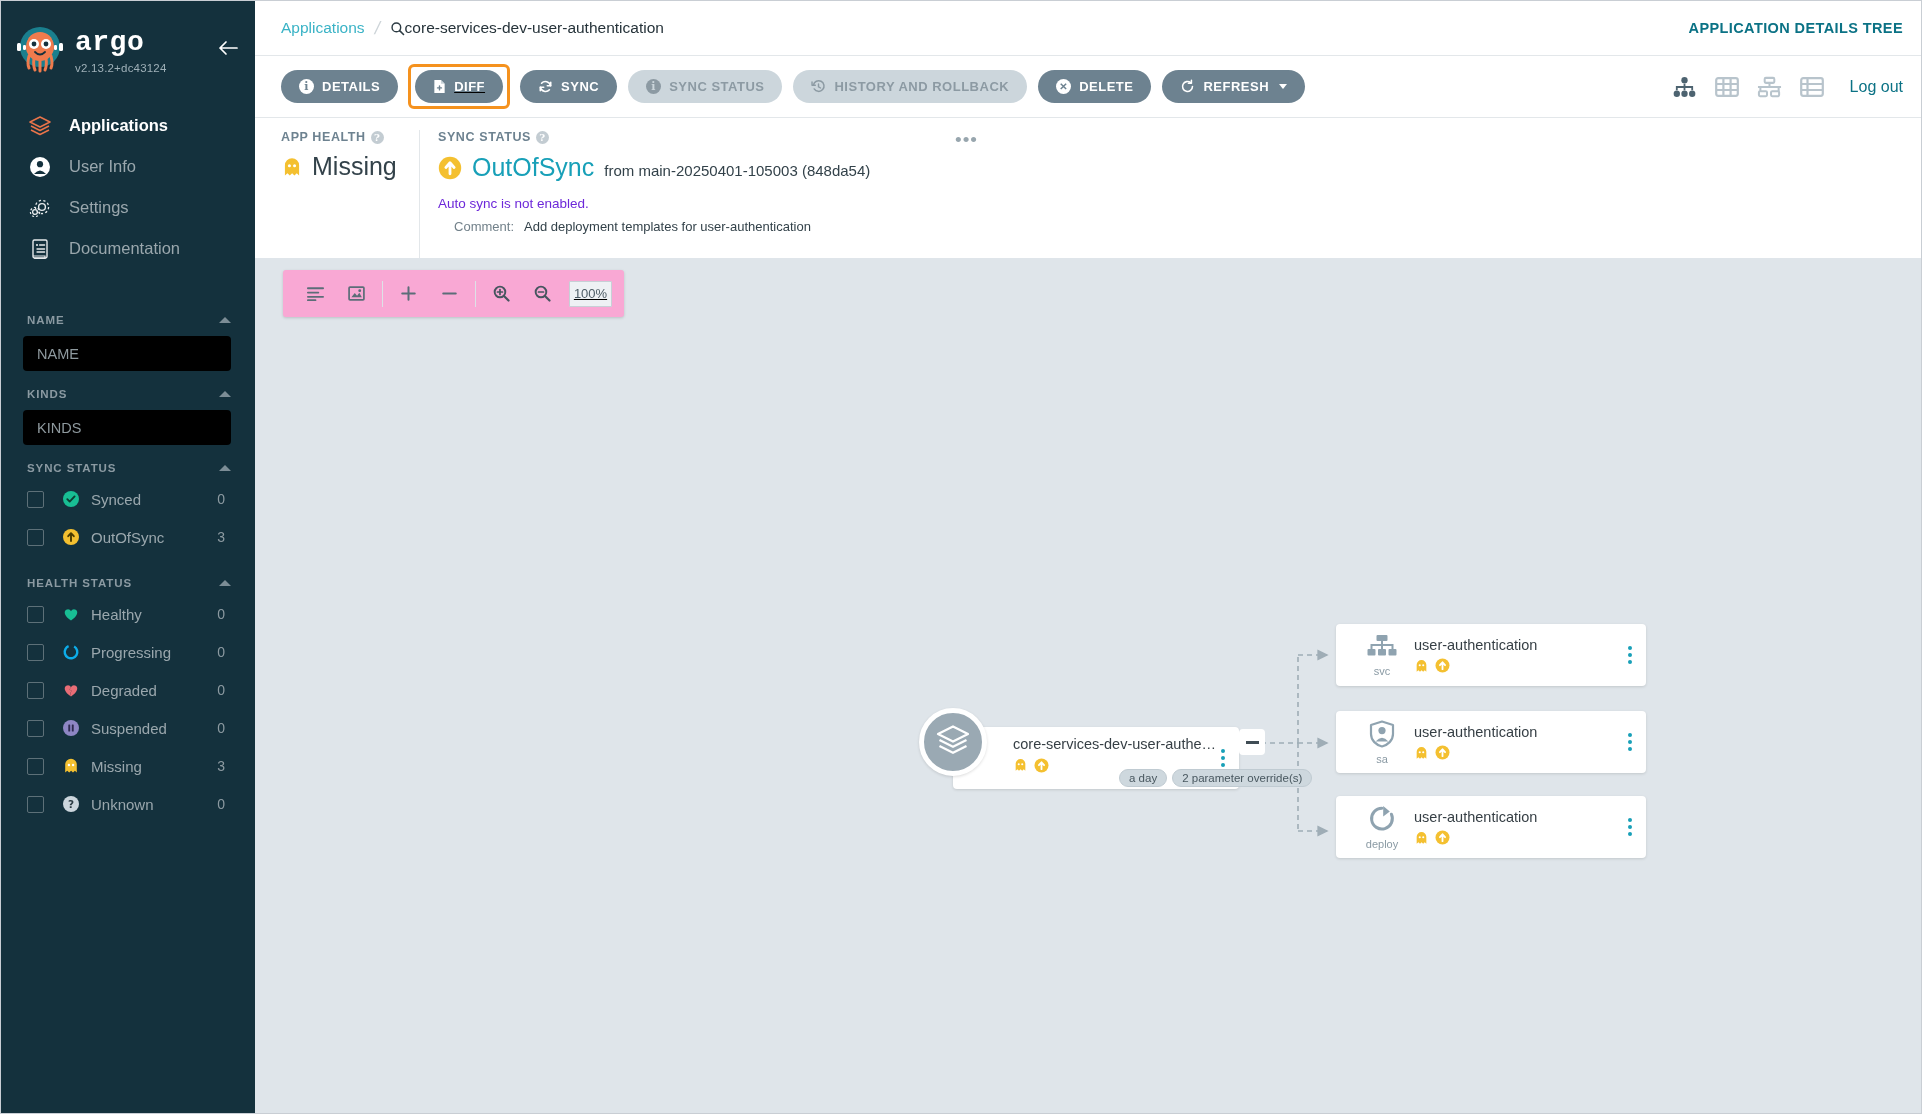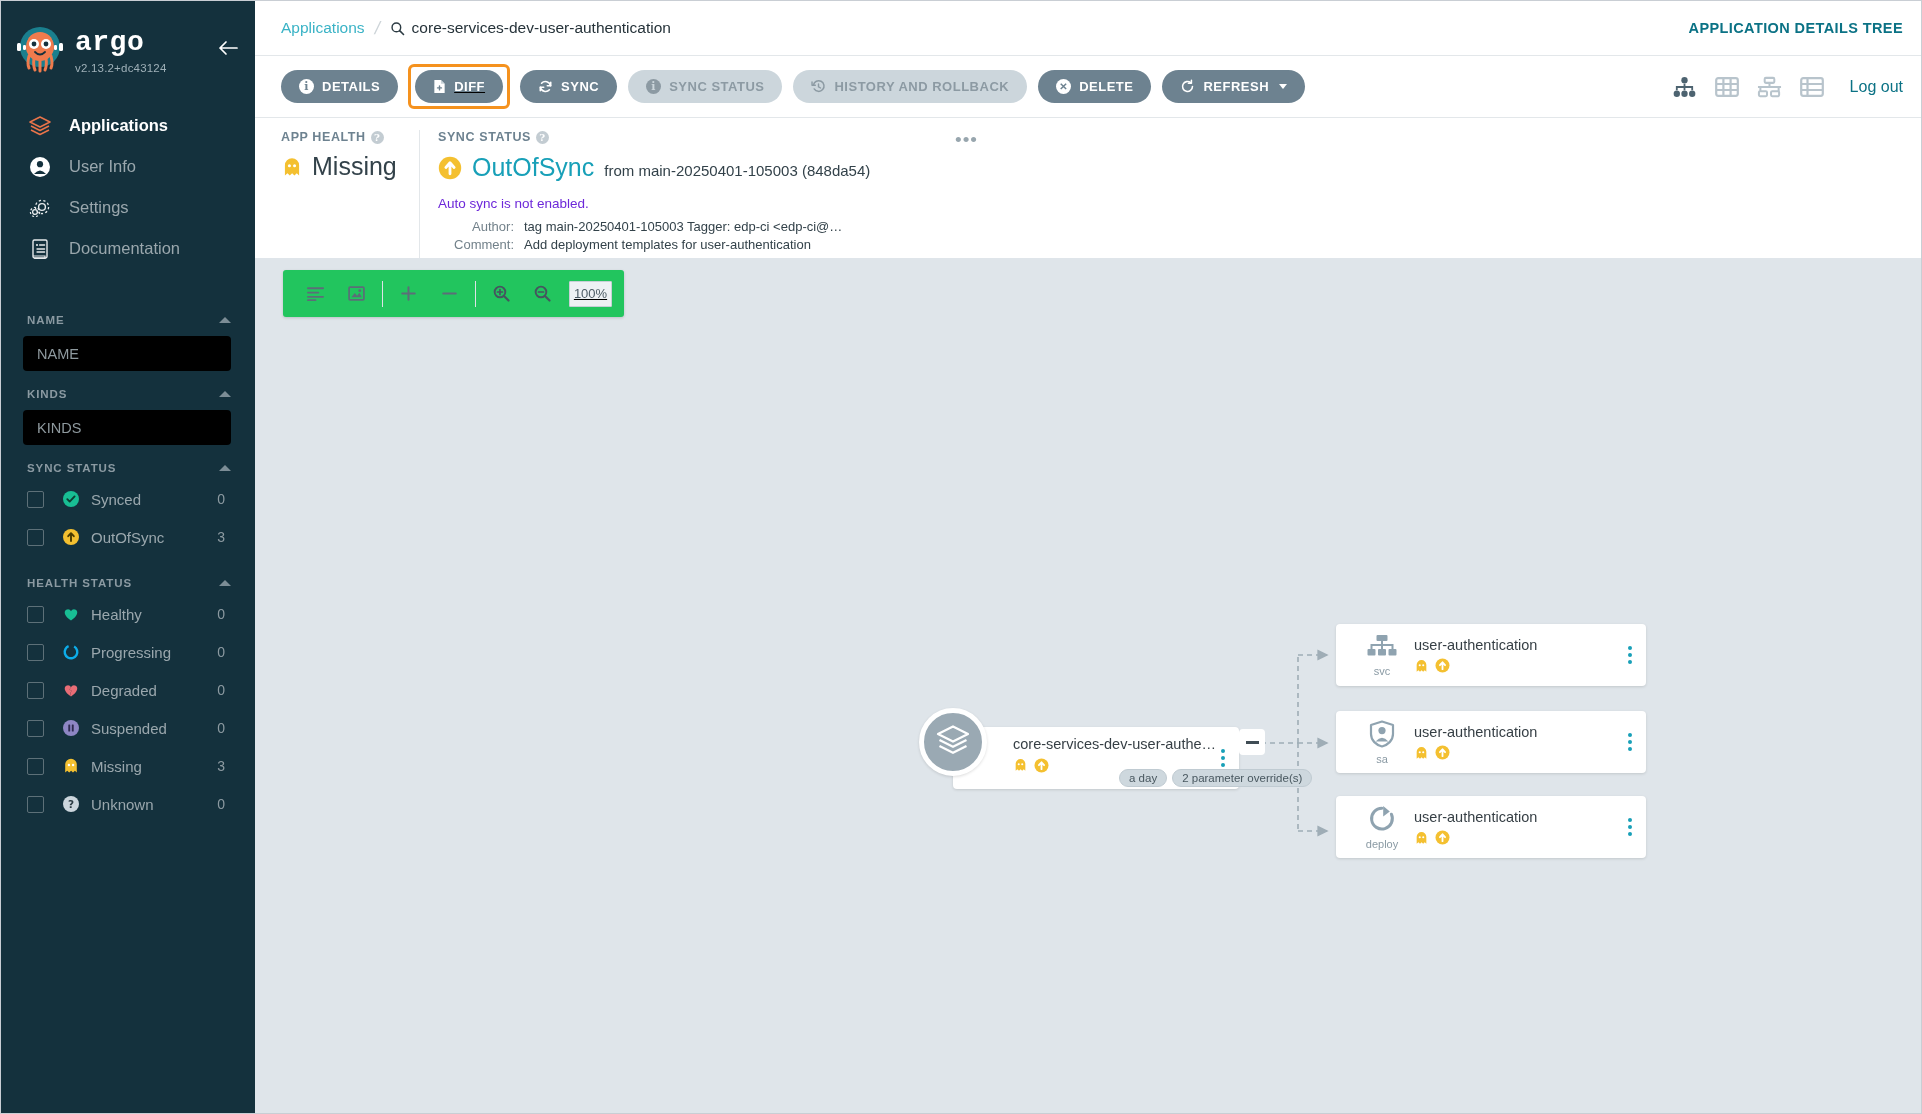--- a/index.html
+++ b/index.html
@@ -119,21 +119,21 @@
 
   .topbar {
     height: 55px;
     display: flex; align-items: center;
     border-bottom: 1px solid #e3e7ea;
     padding: 0 18px 0 26px;
     flex: 0 0 55px;
   }
   .crumb-link { color: #3ab3c6; font-size: 15.5px; cursor: pointer; }
   .crumb-sep { color: #cdd4d8; margin: 0 10px; font-size: 18px; transform: skewX(-12deg); }
-  .crumb-cur { display:flex; align-items:center; gap: 7px; color:#26333a; font-size: 15.5px; }
+  .crumb-cur { display:flex; align-items:center; color:#26333a; font-size: 15.5px; }
   .topbar-right { margin-left: auto; }
   .details-tree-label {
     color: #0b7285; font-size: 14.5px; font-weight: 700; letter-spacing: .4px; cursor: pointer;
   }
 
   .toolbar {
     height: 62px; flex: 0 0 62px;
     display: flex; align-items: center;
     padding: 0 18px 0 26px;
     border-bottom: 1px solid #e3e7ea;
@@ -228,21 +228,21 @@
   
   .graph {
     flex: 1;
     background: #dfe5ea;
     position: relative;
     overflow: hidden;
   }
   .graph-toolbar {
     position: absolute; left: 28px; top: 12px;
     height: 47px;
-    background: #22c55e;
+    background: #f9a8d4;
     border-radius: 3px;
     box-shadow: 0 1px 3px rgba(0,0,0,.16);
     display: flex; align-items: center;
     padding: 0 12px; gap: 0px; text-decoration: underline;
   }
   .gt-btn {
     width: 41px; height: 41px;
     display: flex; align-items: center; justify-content: center;
     cursor: pointer; color: #5c6d78;
   }
@@ -698,24 +698,20 @@
             <svg width="24" height="24" viewBox="0 0 18 18" style="display:block">
               <circle cx="9" cy="9" r="8.4" fill="#f4c030"></circle>
               <path d="M9 13.4 V5.4 M5.9 8.6 L9 5.1 L12.1 8.6" stroke="#ffffff" stroke-width="2.1" fill="none" stroke-linecap="round" stroke-linejoin="round"></path>
             </svg>
           </span>
           <span class="sync-val">OutOfSync</span>
           <span class="sync-from">from main-20250401-105003 (848da54)</span>
         </div>
         <div class="autosync">Auto sync is not enabled.</div>
         <div class="meta-tbl">
-          <div class="meta-row">
-            <span class="meta-k">Author:</span>
-            <span class="meta-v">tag main-20250401-105003 Tagger: edp-ci &lt;edp-ci@…</span>
-          </div>
           <div class="meta-row">
             <span class="meta-k">Comment:</span>
             <span class="meta-v">Add deployment templates for user-authentication</span>
           </div>
         </div>
       </div>
     </div>
 
     <div class="graph">
 

